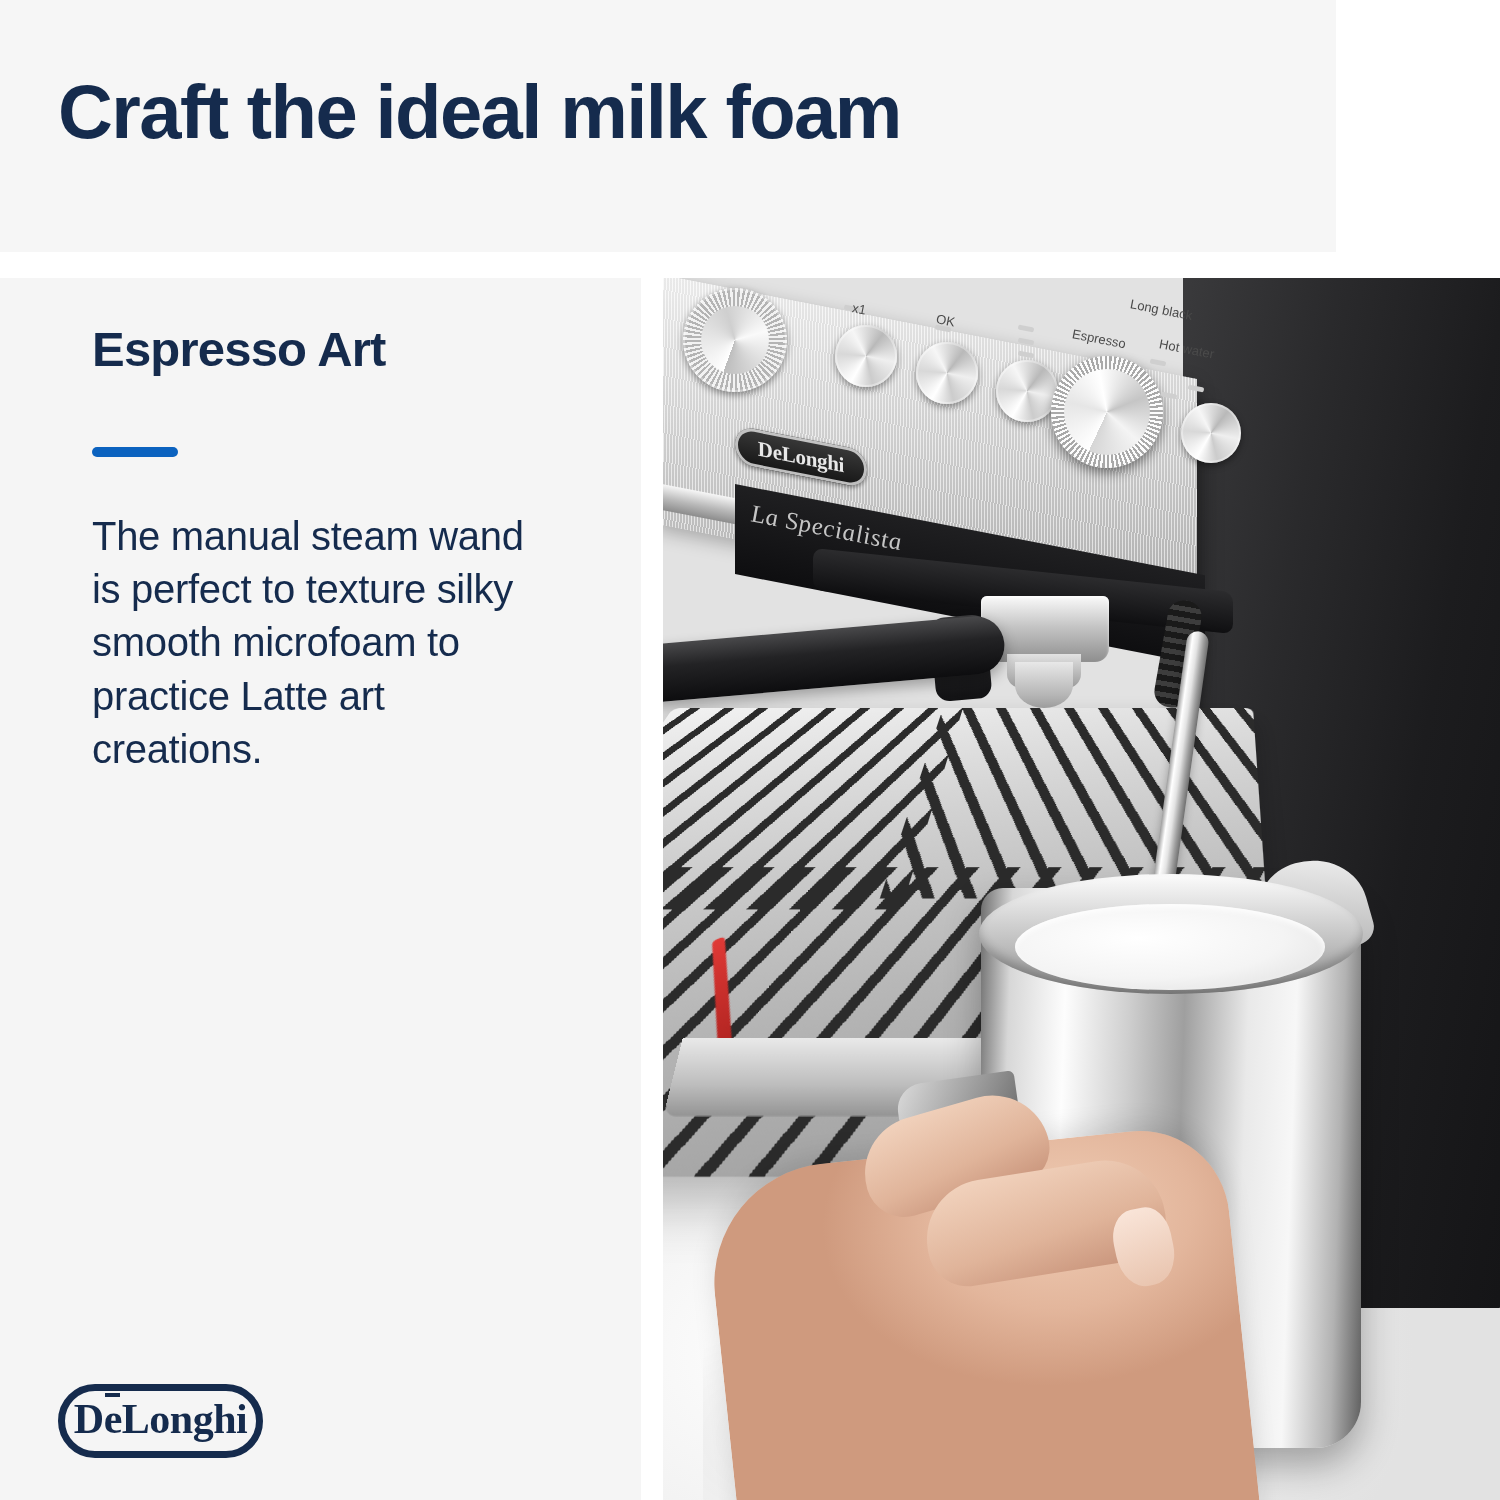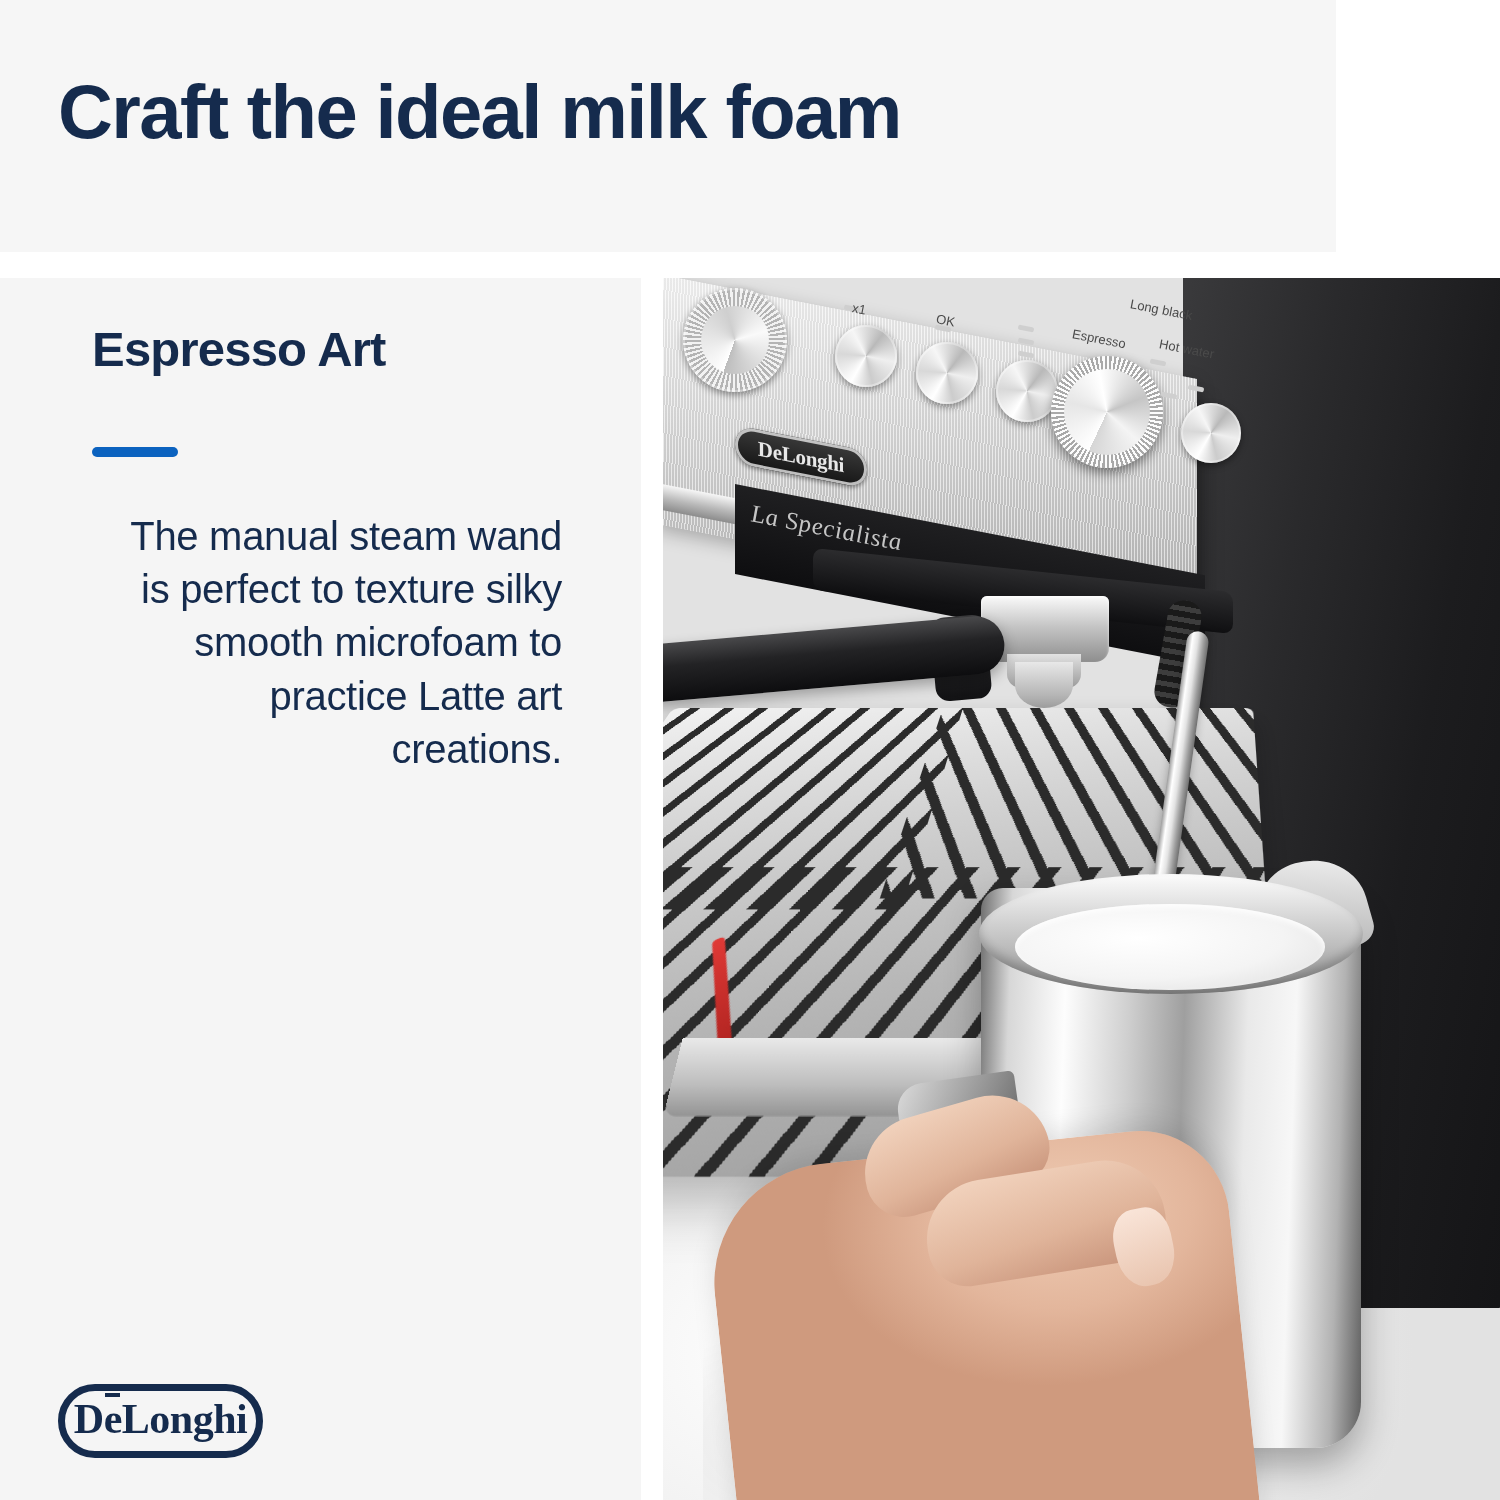--- a/index.html
+++ b/index.html
@@ -67,21 +67,20 @@
   .feature-body {
     position: absolute;
     left: 92px;
     top: 510px;
     width: 470px;
     font-size: 40px;
     font-weight: 400;
     line-height: 1.33;
     letter-spacing: -0.3px;
     color: #152B4D;
-    text-align: right;
   }
 
   
   .brand-logo {
     position: absolute;
     left: 58px;
     top: 1384px;
     width: 205px;
     height: 74px;
     border: 7px solid #152B4D;

